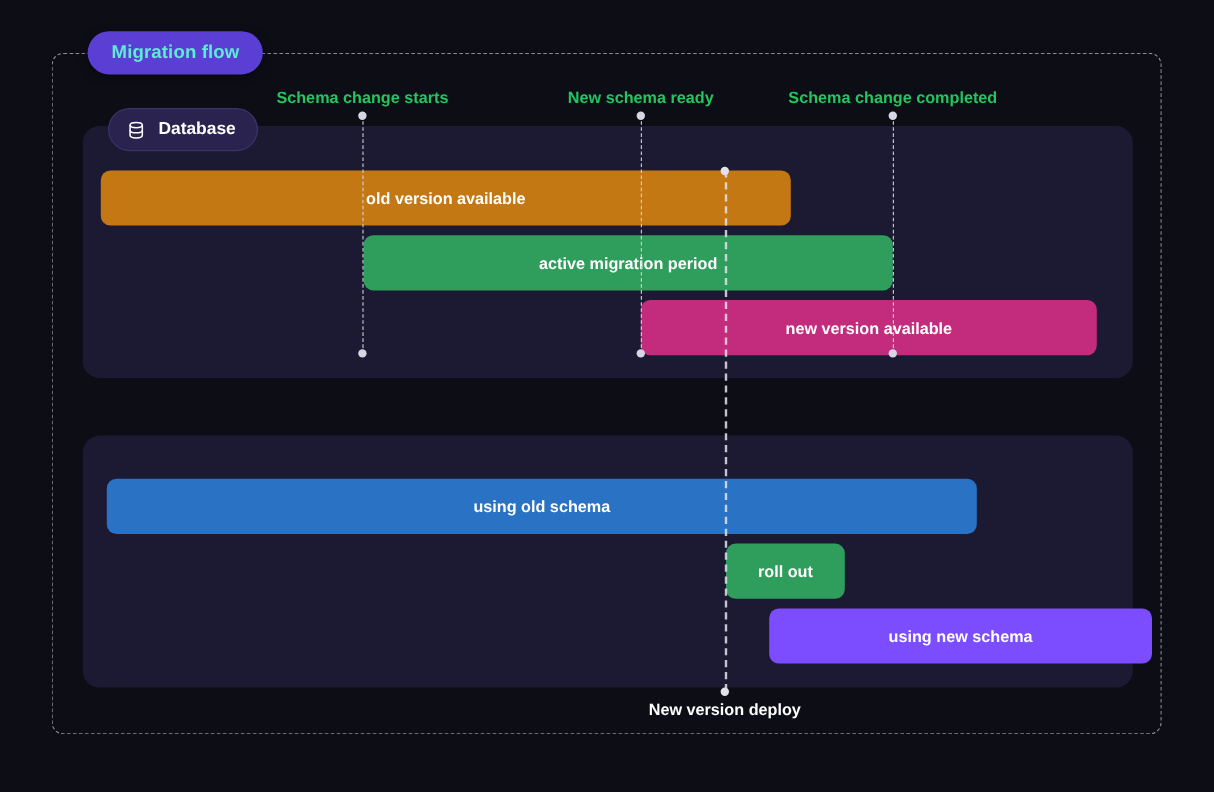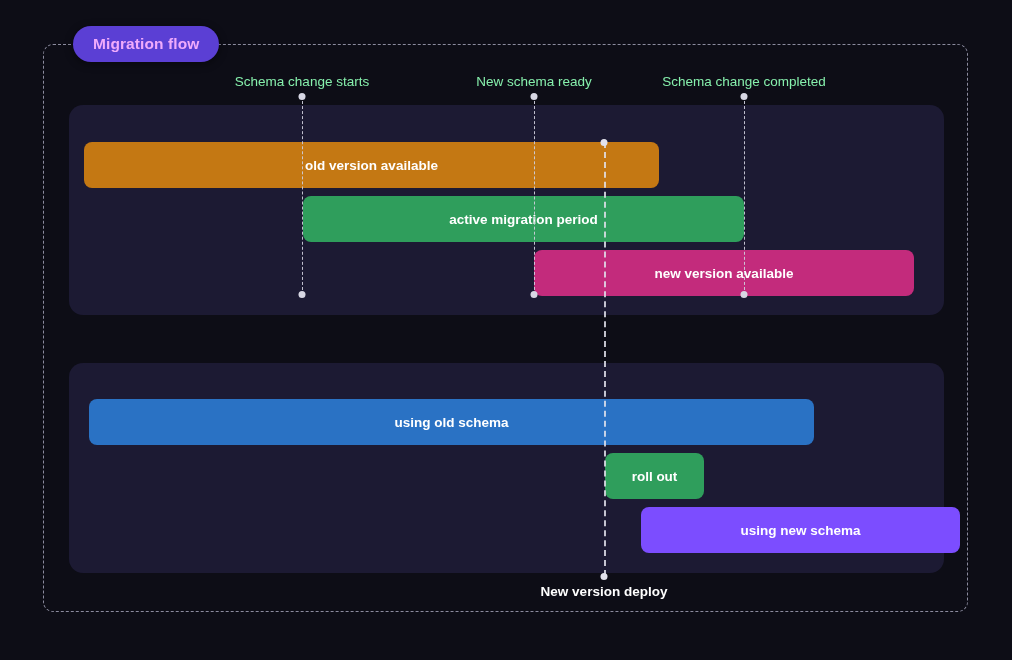--- a/index.html
+++ b/index.html
@@ -22,21 +22,21 @@
 
   
   .flow-badge {
     position: absolute;
     left: 73px; top: 26px;
     height: 36px;
     padding: 0 20px;
     display: flex; align-items: center;
     background: #5b3fd4;
     border-radius: 18px;
-    color: #f0abfc;
+    color: #5eead4;
     font-size: 15.5px; font-weight: bold;
     letter-spacing: .1px;
     box-shadow: 0 2px 8px rgba(0,0,0,.45);
     z-index: 40;
   }
 
   
   .lane {
     position: absolute;
     left: 69px;
@@ -62,22 +62,22 @@
   }
   #badge-db  { left: 90px; top: 90px; }
   #badge-app { left: 90px; top: 346px; }
   .lane-badge svg { display: block; }
 
   
   .milestone-label {
     position: absolute;
     top: 74px;
     transform: translateX(-50%);
-    color: #86efac;
-    font-size: 13.5px; font-weight: normal;
+    color: #22c55e;
+    font-size: 13.5px; font-weight: bold;
     white-space: nowrap;
     z-index: 30;
   }
   .vline {
     position: absolute;
     width: 0; top: 96px;
     border-left: 1.5px dashed #cfcfdd;
     opacity: .92;
     z-index: 25;
   }
@@ -125,20 +125,30 @@
 
   <div class="outer-frame"></div>
 
   <div class="lane" id="lane-db"></div>
   <div class="lane" id="lane-app"></div>
 
   <div class="flow-badge">
     <span>Migration flow</span>
   </div>
 
+  <div class="lane-badge" id="badge-db">
+    <span>
+      <svg width="17" height="17" viewBox="0 0 20 20" fill="none" stroke="#ffffff" stroke-width="1.5">
+        <ellipse cx="10" cy="5" rx="6" ry="2.6"></ellipse>
+        <path d="M4 5v10c0 1.4 2.7 2.6 6 2.6s6-1.2 6-2.6V5"></path>
+        <path d="M4 10c0 1.4 2.7 2.6 6 2.6s6-1.2 6-2.6"></path>
+      </svg>
+    </span>
+    <span>Database</span>
+  </div>
 
 
   <div id="dynamic">
       <div class="milestone-label" style="left: 302px;">Schema change starts</div>
       <div class="vline" style="left: 302px; height: 199px;"></div>
       <div class="vdot" style="left: 302px; top: 93px;"></div>
       <div class="vdot" style="left: 302px; top: 291px;"></div>
       <div class="milestone-label" style="left: 534px;">New schema ready</div>
       <div class="vline" style="left: 534px; height: 199px;"></div>
       <div class="vdot" style="left: 534px; top: 93px;"></div>

